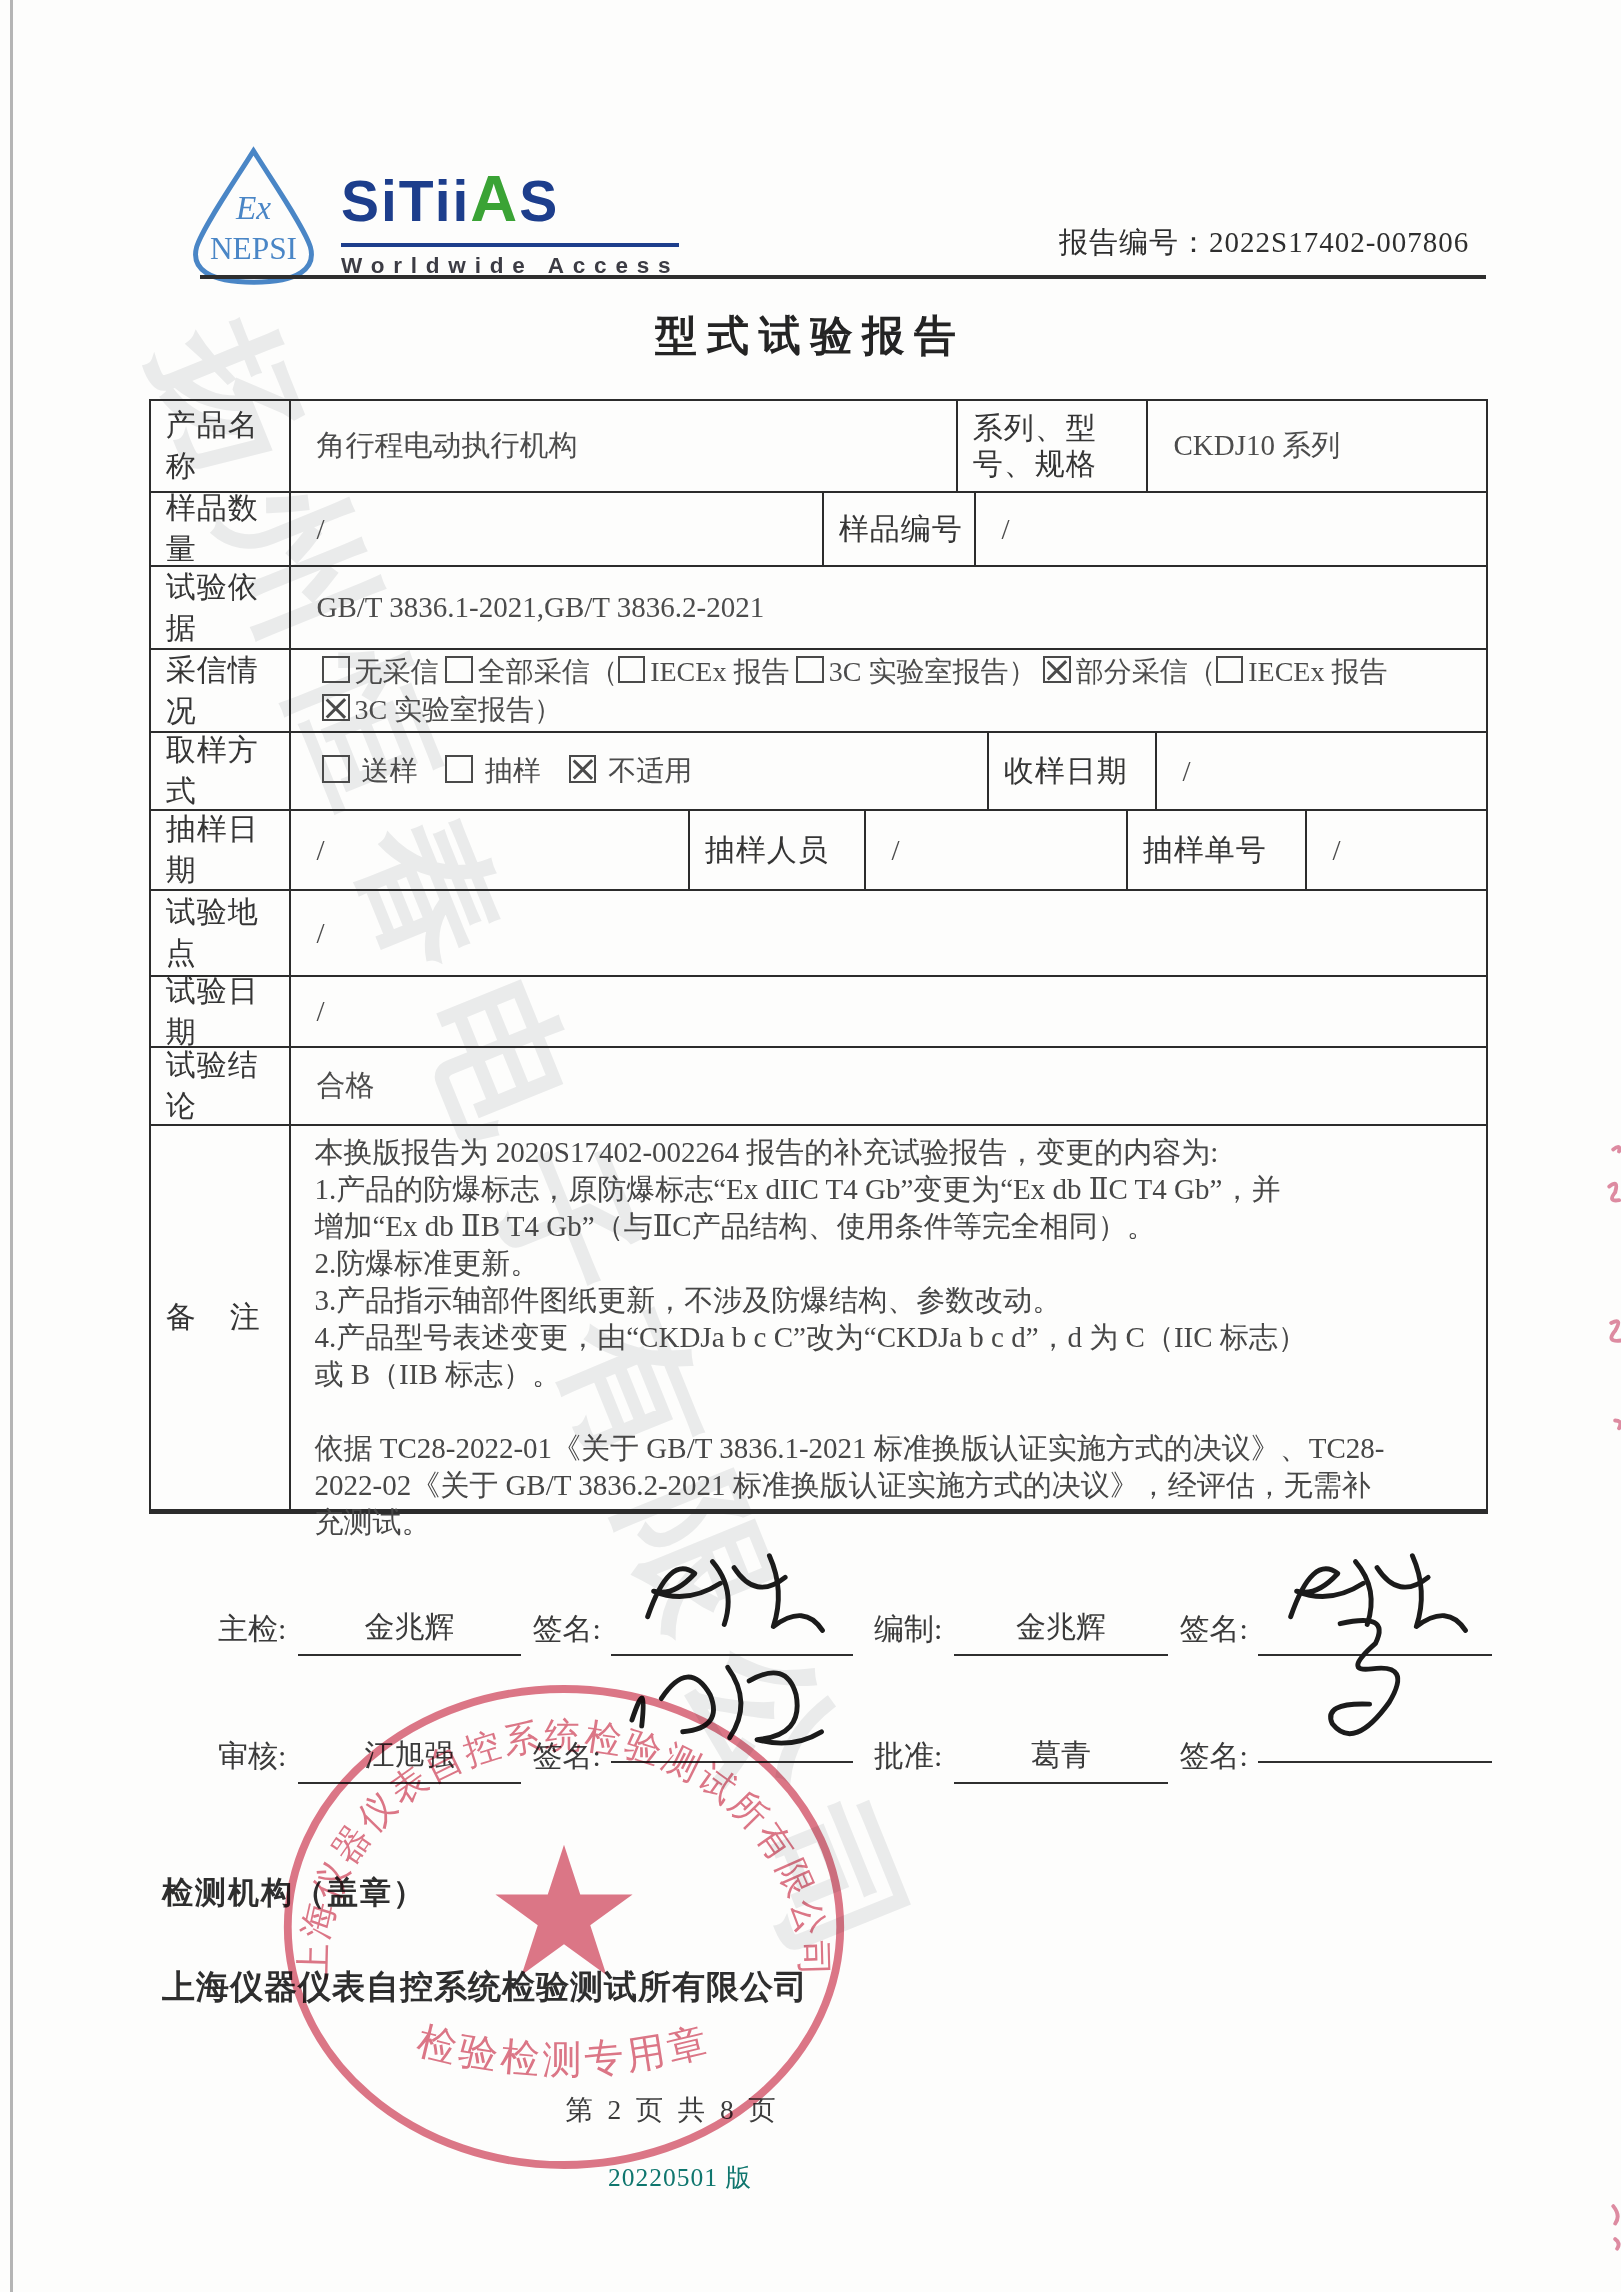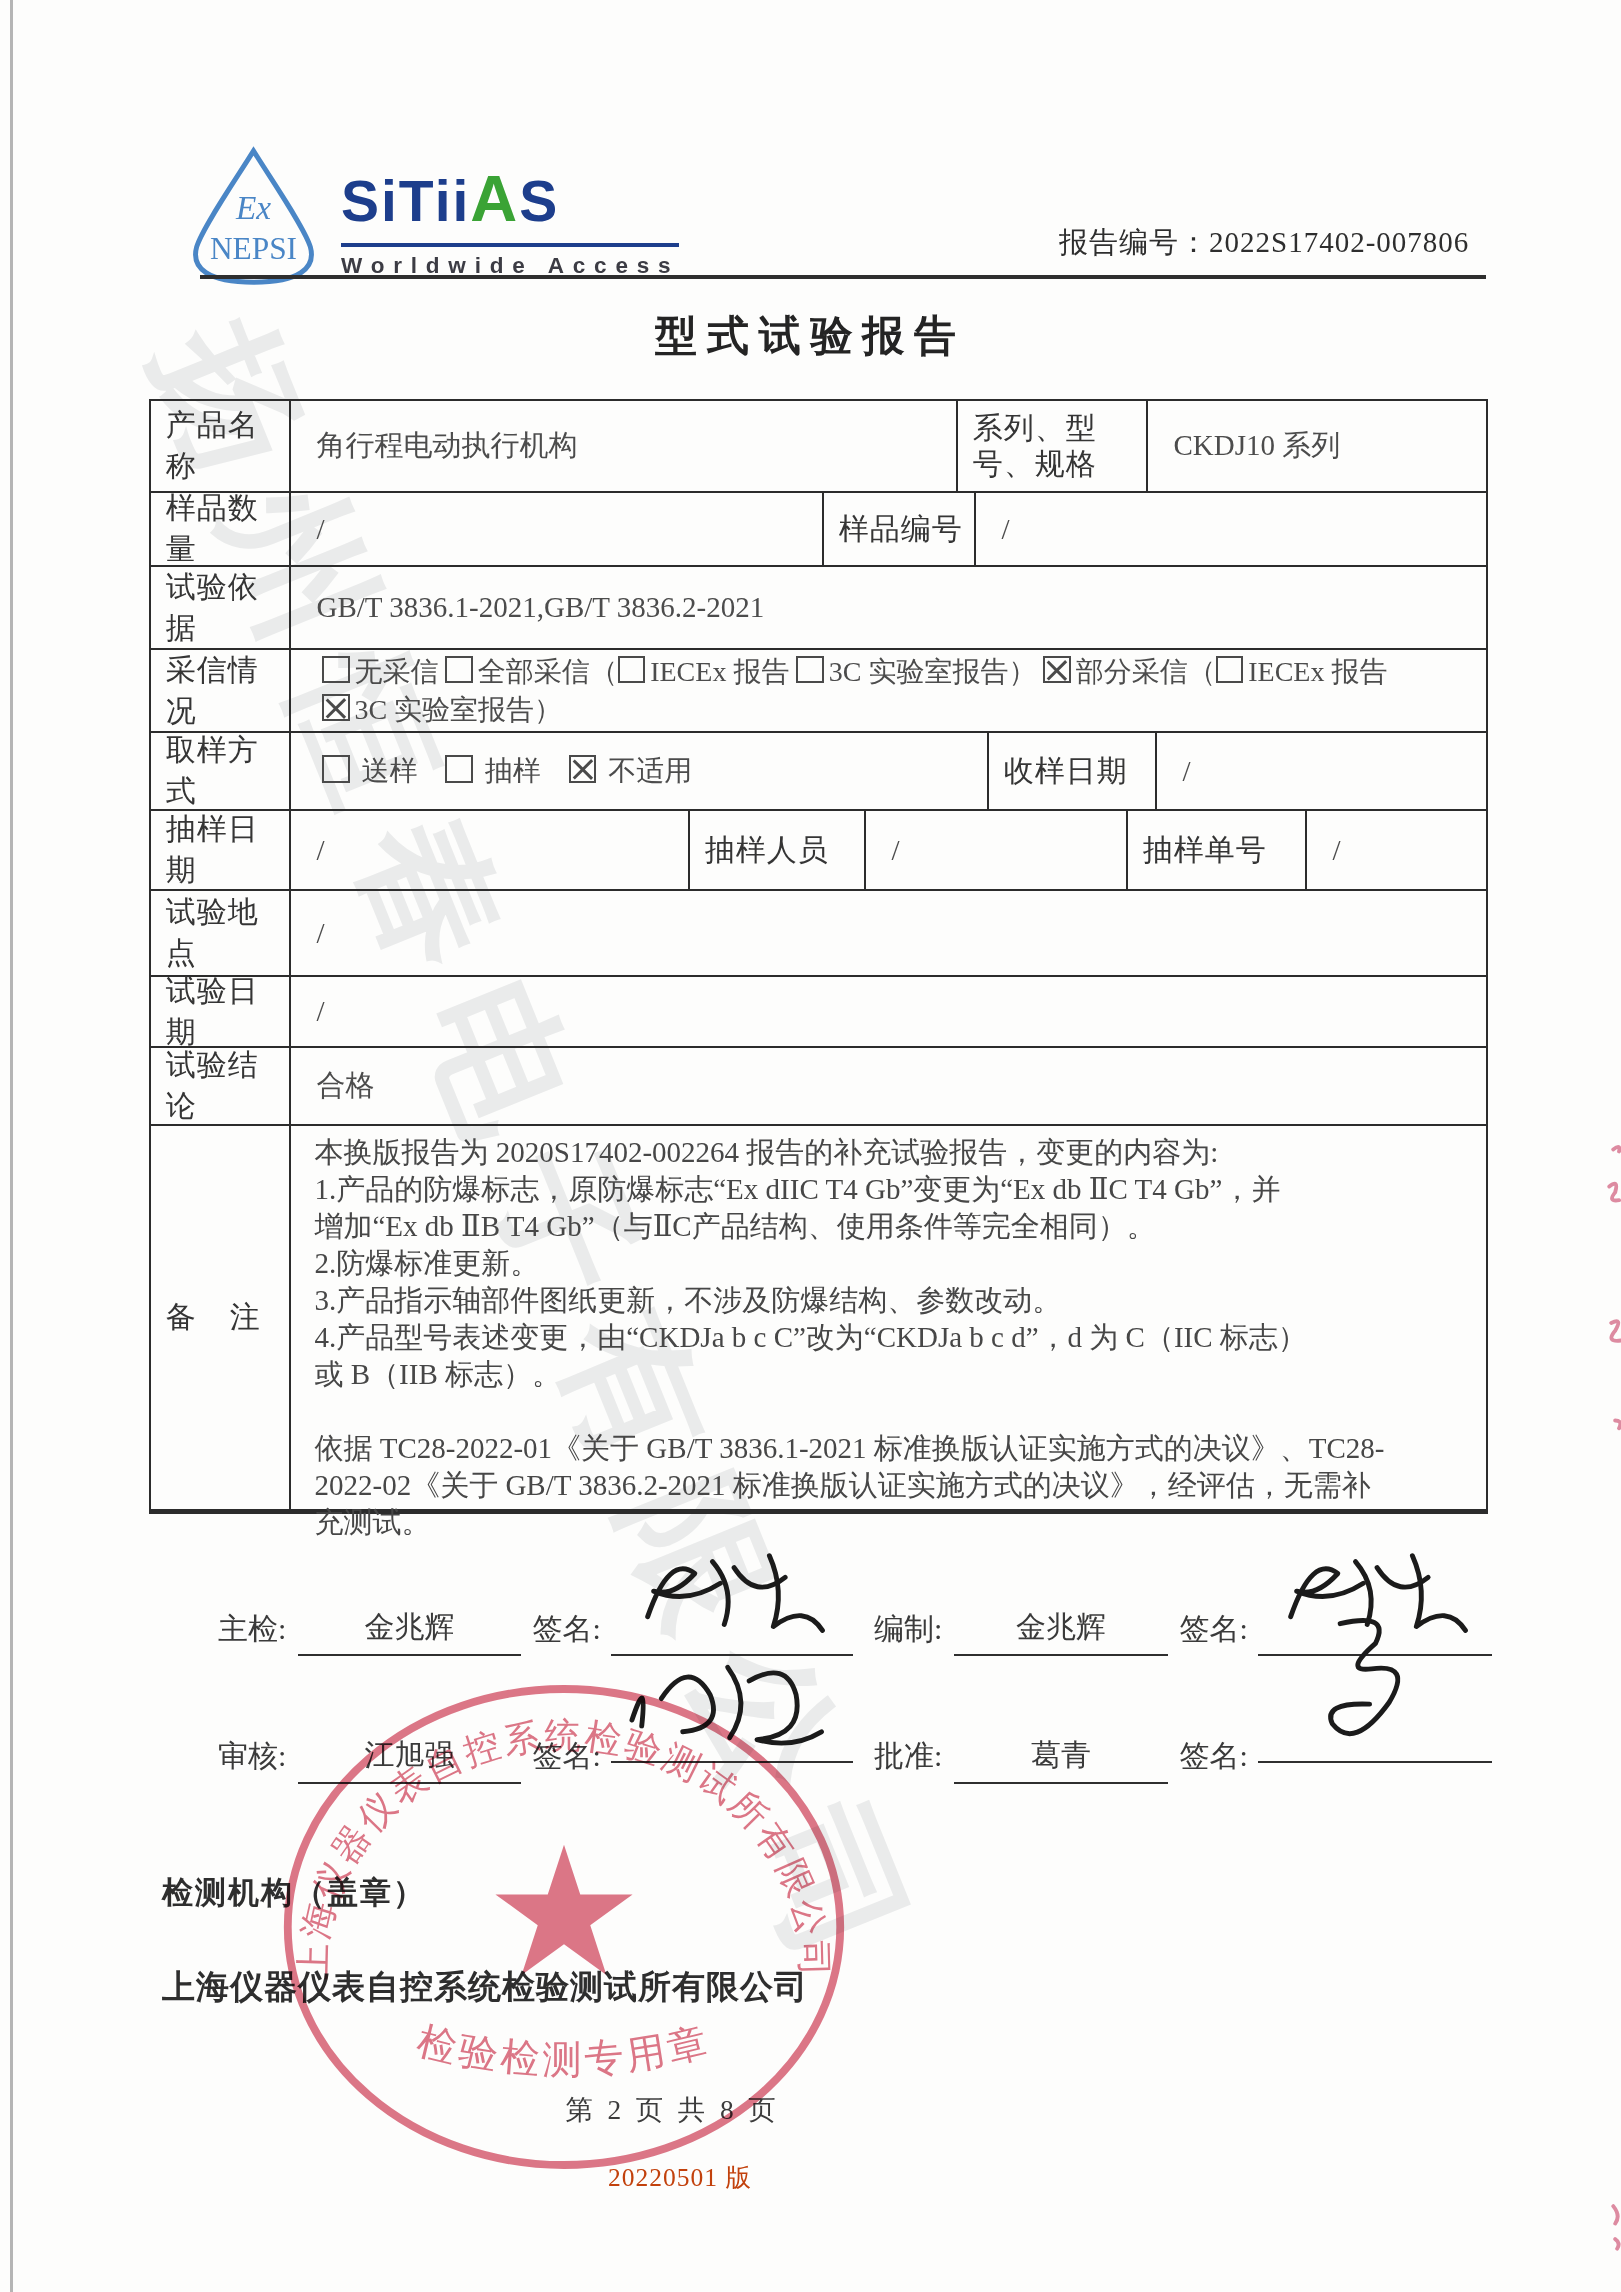--- a/index.html
+++ b/index.html
@@ -64,21 +64,21 @@
   .fld.name2{width:218px;margin-left:11.8px;}
   .fld.sig2{width:239px;margin-left:9.8px;}
   .gap{width:21.6px;}
   .handsig{position:absolute;bottom:-3.9px;pointer-events:none;}
   .handsig path{stroke:#1b1b1b;stroke-width:5;fill:none;stroke-linecap:round;stroke-linejoin:round;}
   
   .agency-label{position:absolute;left:162px;top:1872px;font-size:31px;font-weight:bold;color:#2e2e2e;letter-spacing:2px;z-index:2;}
   .company{position:absolute;left:162px;top:1965px;font-size:33px;font-weight:bold;color:#2e2e2e;letter-spacing:1px;z-index:2;}
   .stamp{position:absolute;left:277px;top:1676px;z-index:3;mix-blend-mode:multiply;opacity:.82;}
   .footer-page{position:absolute;top:2092px;left:0;width:1345px;text-align:center;font-size:27.4px;color:#3c3c3c;letter-spacing:3.9px;z-index:2;}
-  .footer-ver{position:absolute;top:2160px;left:0;width:1360px;text-align:center;font-size:25.5px;color:#c2410c;letter-spacing:1px;z-index:2;}
+  .footer-ver{position:absolute;top:2160px;left:0;width:1360px;text-align:center;font-size:25.5px;color:#0f766e;letter-spacing:1px;z-index:2;}
   .edge-marks{position:absolute;right:0;top:0;z-index:2;}
 </style>
 </head>
 <body>
 
 <div class="page">
 
   <div class="scan-edge"></div>
 
   <div class="watermark">扬州恒春电子有限公司</div>

